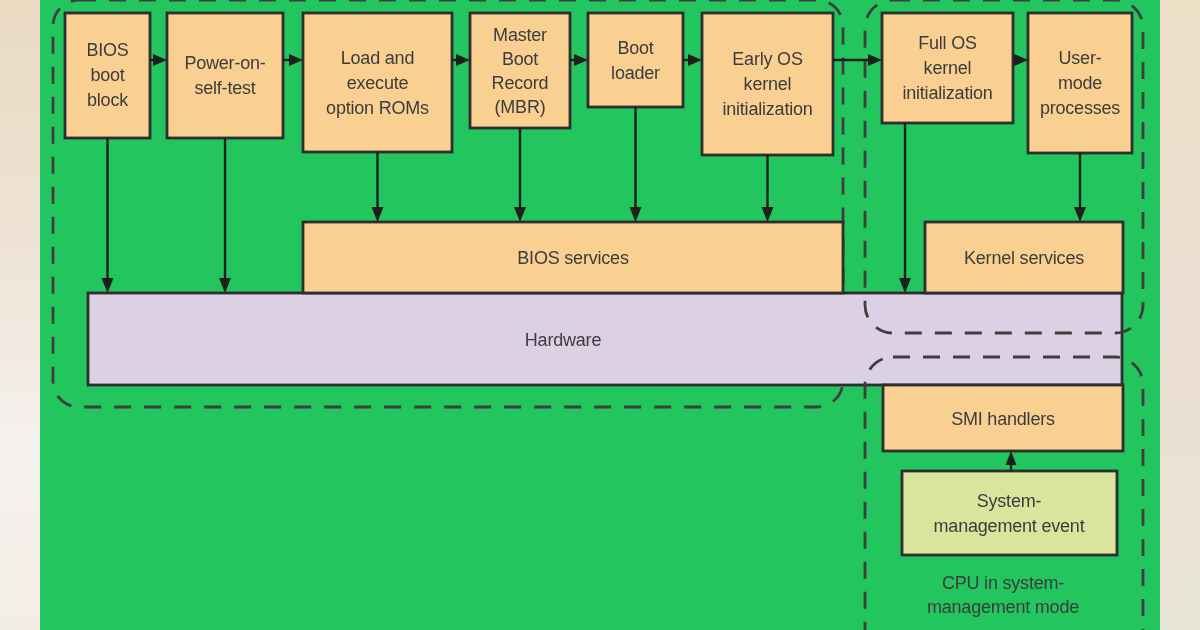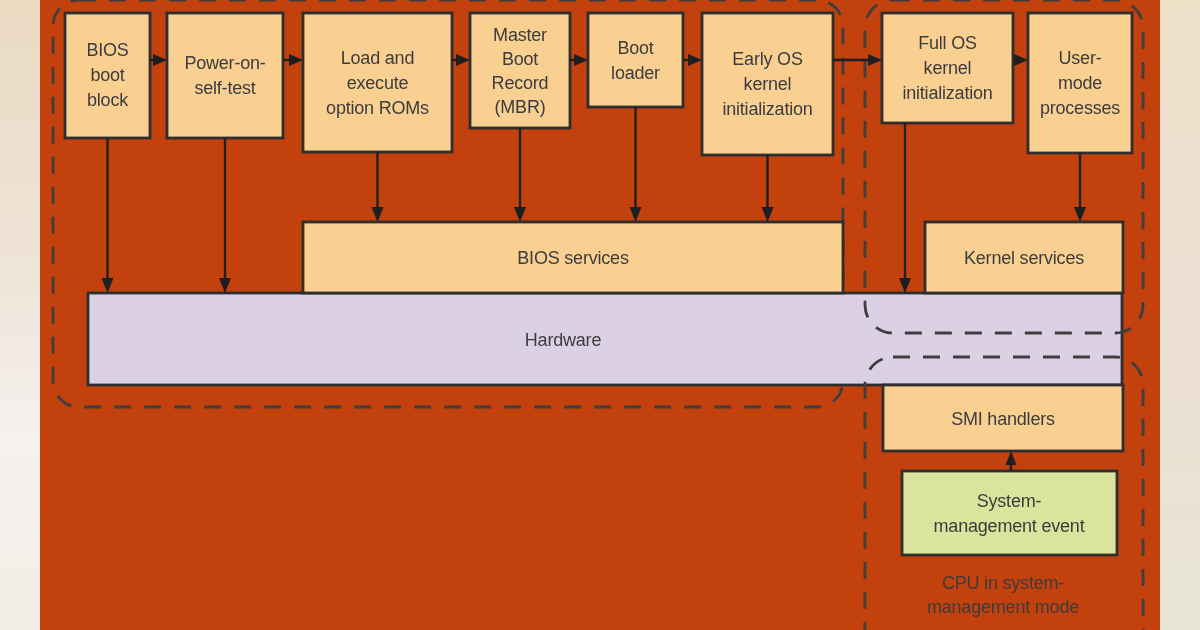--- a/index.html
+++ b/index.html
@@ -1,19 +1,19 @@
 <!DOCTYPE html>
 <html><head>
 <meta charset="utf-8">
 <style>
   html,body{margin:0;padding:0;}
   .canvas{
     position:relative;
     width:1200px;height:630px;
-    background:#c2410c;
+    background:#22c55e;
     overflow:hidden;
     font-family:"Liberation Sans","DejaVu Sans",sans-serif;
   }
   .strip{position:absolute;top:0;height:630px;}
   .strip-left{
     left:0;width:40px;
     background:linear-gradient(180deg,#eadac2 0%,#eee3d6 40%,#f5f1ee 70%,#f2ede5 100%);
   }
   .strip-right{
     left:1160px;width:40px;

